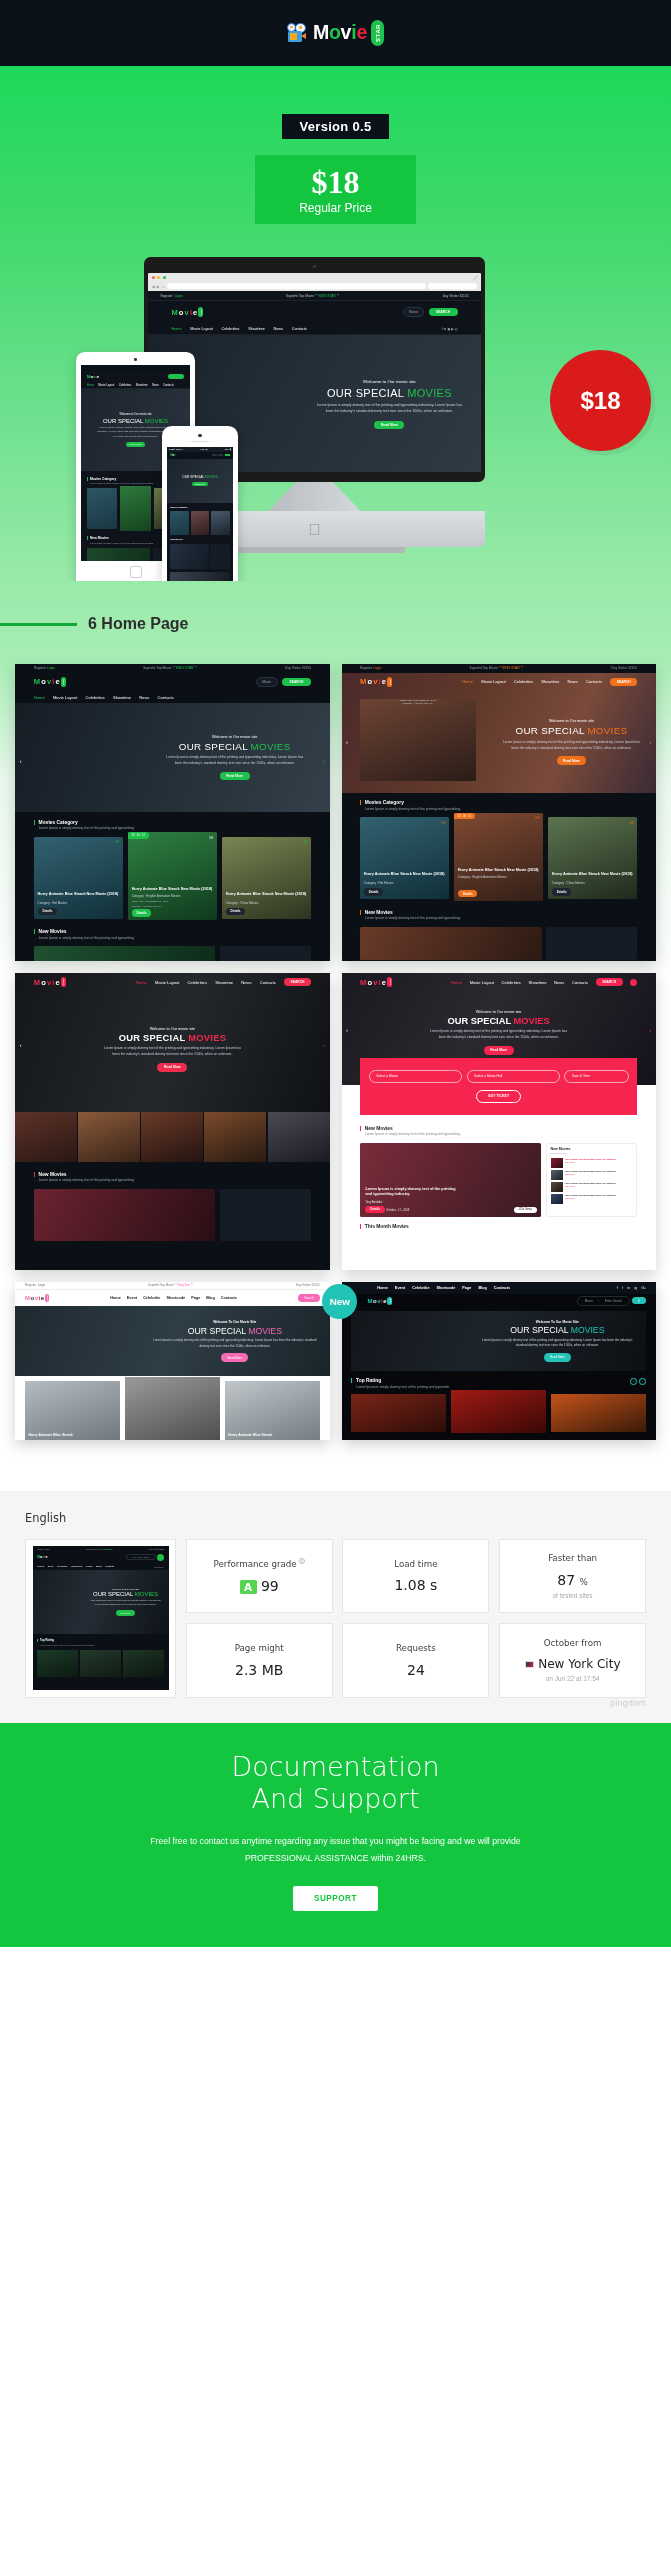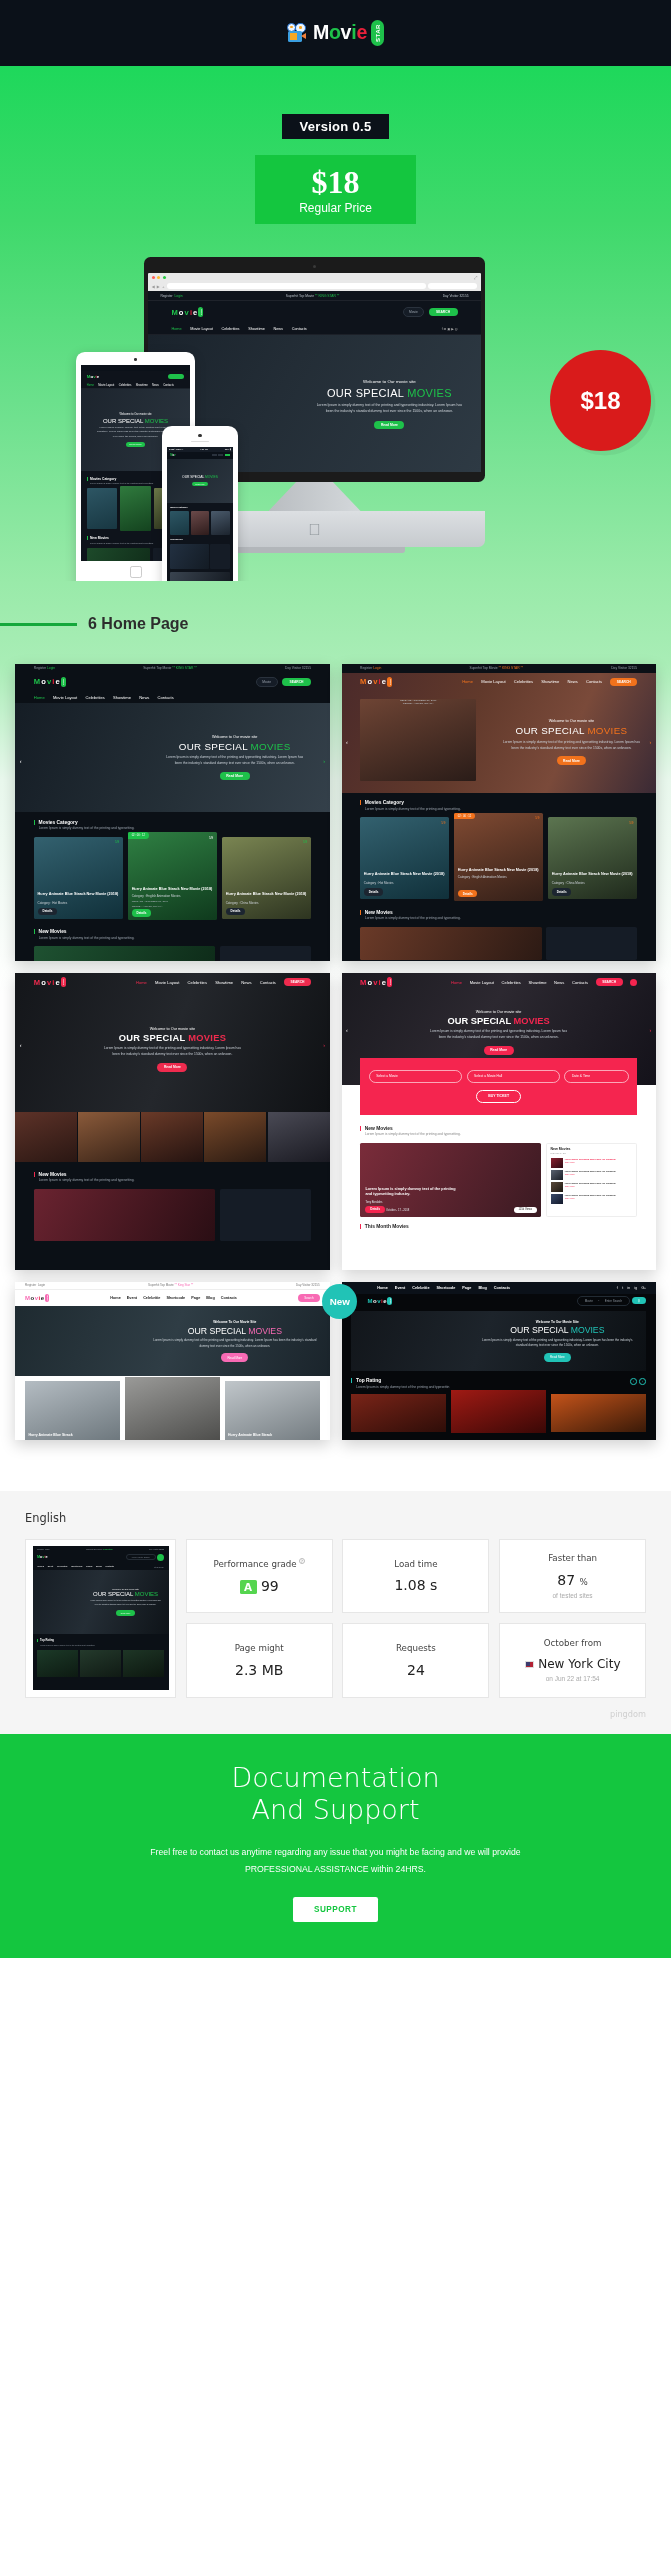--- a/index.html
+++ b/index.html
@@ -228,21 +228,21 @@
   .scard .qmark {
     display:inline-block; width:6px;height:6px;border-radius:50%;border:0.5px solid #bbb;
     font-size:4.4px;line-height:5.4px;color:#999;vertical-align:super;margin-left:2.2px;
   }
   .scard .val { font-family:"DejaVu Sans", sans-serif; font-size:14px; color:#222; margin-top:8.7px; font-weight:400;}
   .scard .sub { font-size:6.5px; color:#aaa; margin-top:4.4px;}
   .grade-a { background:#55d54f; color:#fff; font-weight:700; font-size:10.4px; border-radius:1.6px; padding:1.1px 4.4px; margin-right:4.4px; }
   .pct { font-size:8.7px; color:#444; }
   .flag { display:inline-block; width:9.8px;height:6.5px;vertical-align:middle;margin-right:3.8px;position:relative;overflow:hidden;background:#b22234;border:0.5px solid #ddd;}
   .flag:before{content:"";position:absolute;left:0;top:0;width:4.4px;height:3.8px;background:#3c3b6e;}
-  .pingdom { text-align:right; color:#cfcfcf; font-size:8.2px; font-family:"DejaVu Sans",sans-serif; margin-top:11px; }
+  .pingdom { text-align:right; color:#cfcfcf; font-size:8.2px; font-family:"DejaVu Sans",sans-serif; margin-top:0; }
 
   
   .footer {
     background:#14c63f; padding: 28px 0 36px; text-align:center; color:#fff;
   }
   .footer h2 {
     font-family:"DejaVu Sans", sans-serif; font-weight:300; font-size:27px; line-height:1.18;
   }
   .footer p {
     font-size: 8.7px; font-weight: 300; line-height: 1.9; max-width: 414px;

